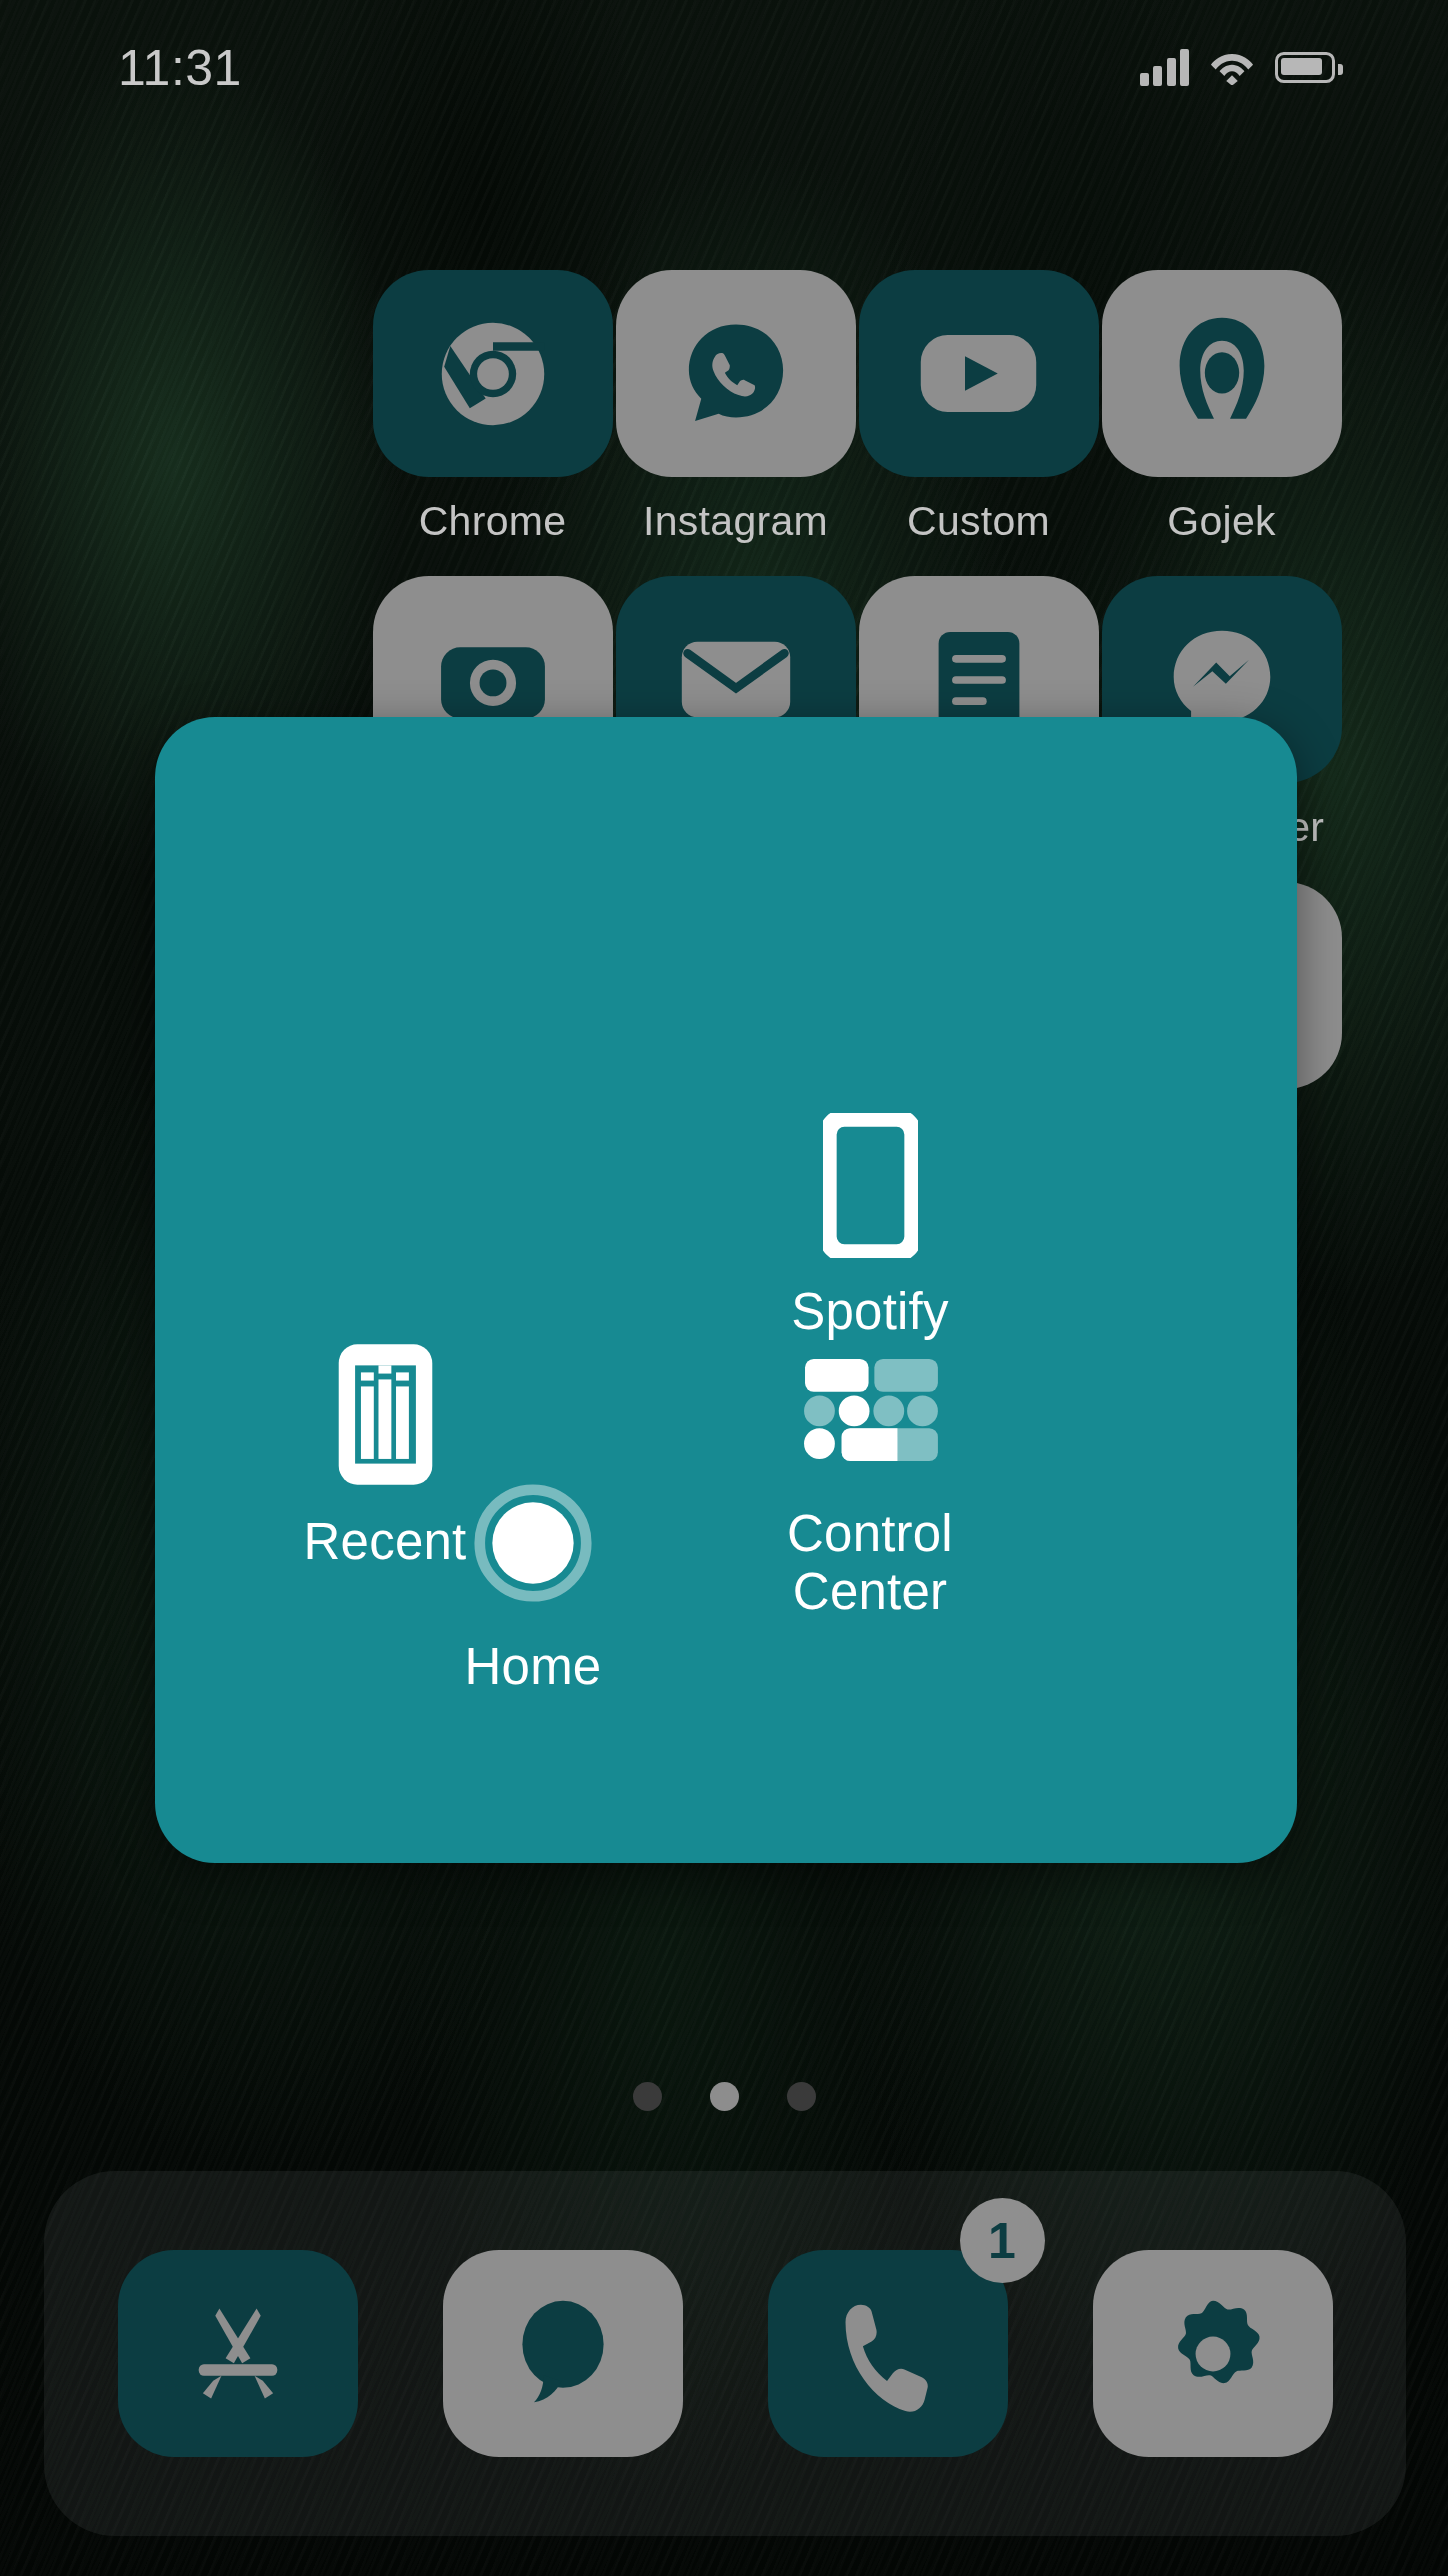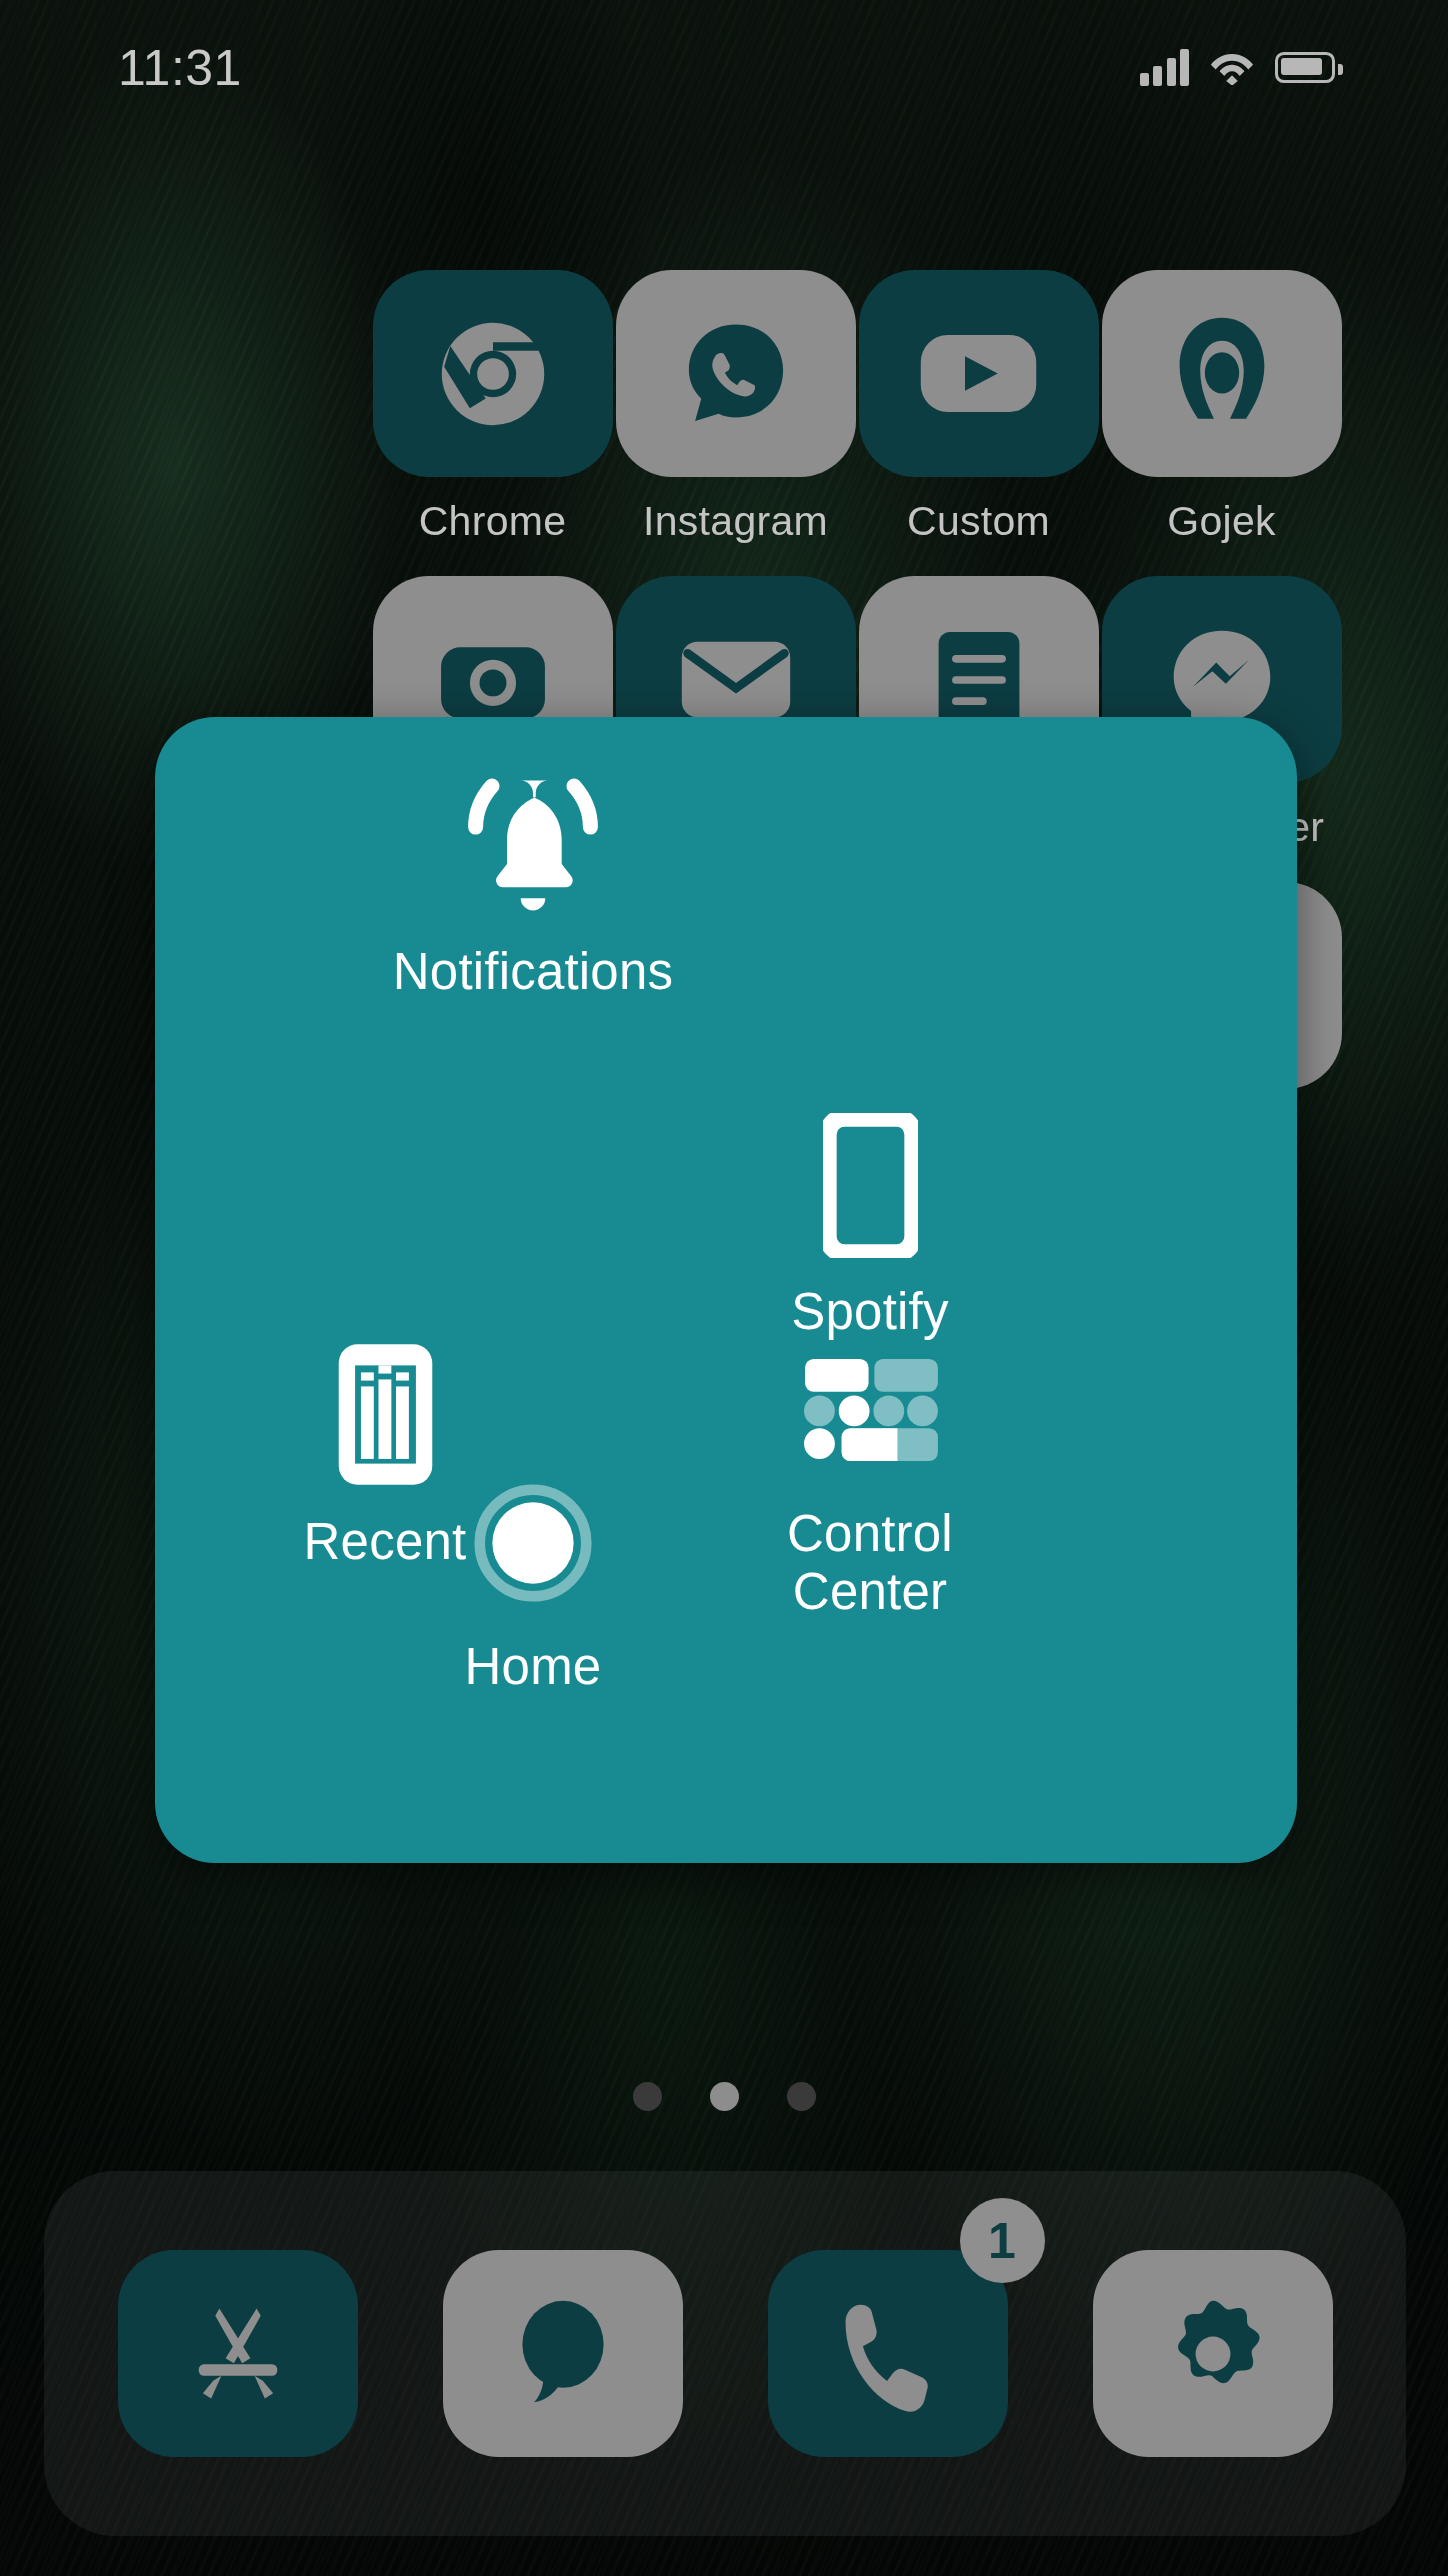--- a/index.html
+++ b/index.html
@@ -436,31 +436,20 @@
       </div>
       <div class="app"></div>
       <div class="app"></div>
       <div class="app"></div>
     </div>
 
   </div>
 
   <div class="panel">
 
-    <div class="menu-item mi-notifications">
-      <div class="menu-icon">
-        <svg width="164" height="164" viewBox="0 0 120 120">
-          <path d="M60 18 a9 9 0 0 1 9 9 v3 c13 5 21 17 21 31 v18 l7 9 a5 5 0 0 1 -4 8 H47 a5 5 0 0 1 -4 -8 l7 -9 V61 c0 -14 8 -26 21 -31 v-3 a9 9 0 0 1 9 -9 Z" fill="#ffffff" transform="translate(-9,0)"></path>
-          <path d="M51 104 h18 a9 9 0 0 1 -18 0 Z" fill="#ffffff"></path>
-          <path d="M30 22 C22 31 18 42 18 52" stroke="#ffffff" stroke-width="11" fill="none" stroke-linecap="round"></path>
-          <path d="M90 22 C98 31 102 42 102 52" stroke="#ffffff" stroke-width="11" fill="none" stroke-linecap="round"></path>
-        </svg>
-      </div>
-      <div class="menu-label">Notifications</div>
-    </div>
 
 
     <div class="menu-item mi-device">
       <div class="menu-icon">
         <svg width="95" height="145" viewBox="0 0 80 122">
           <rect x="4" y="4" width="72" height="114" rx="14" fill="none" stroke="#ffffff" stroke-width="15"></rect>
         </svg>
       </div>
       <div class="menu-label">Spotify</div>
     </div>

